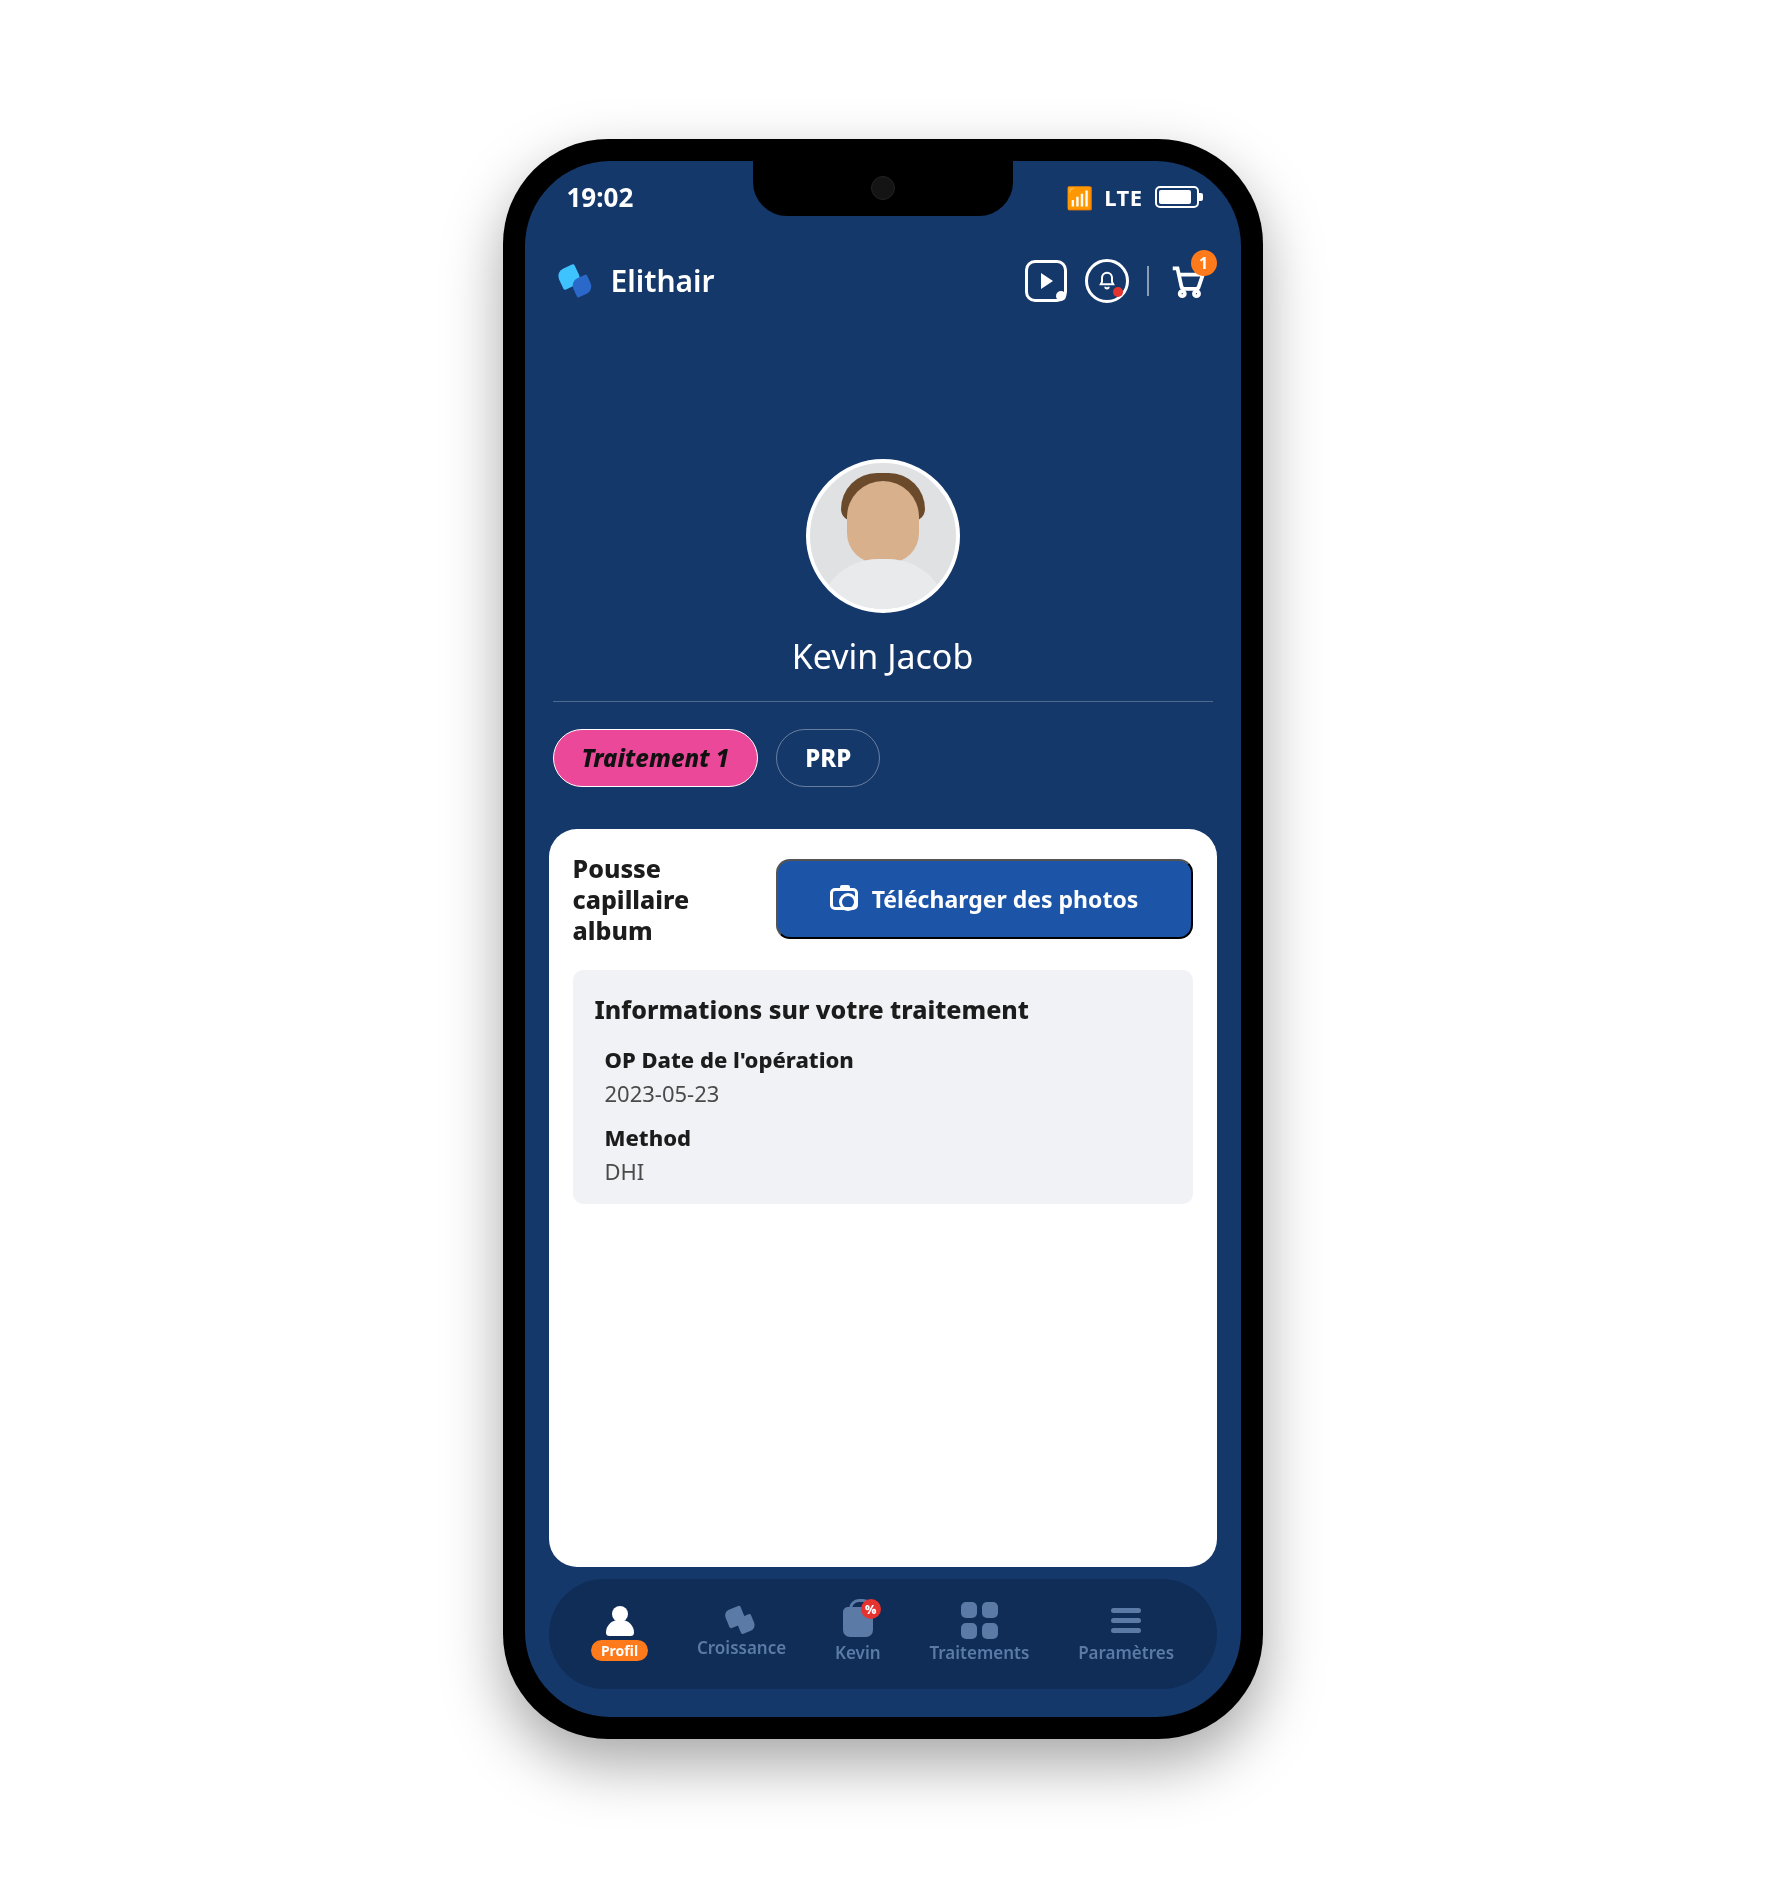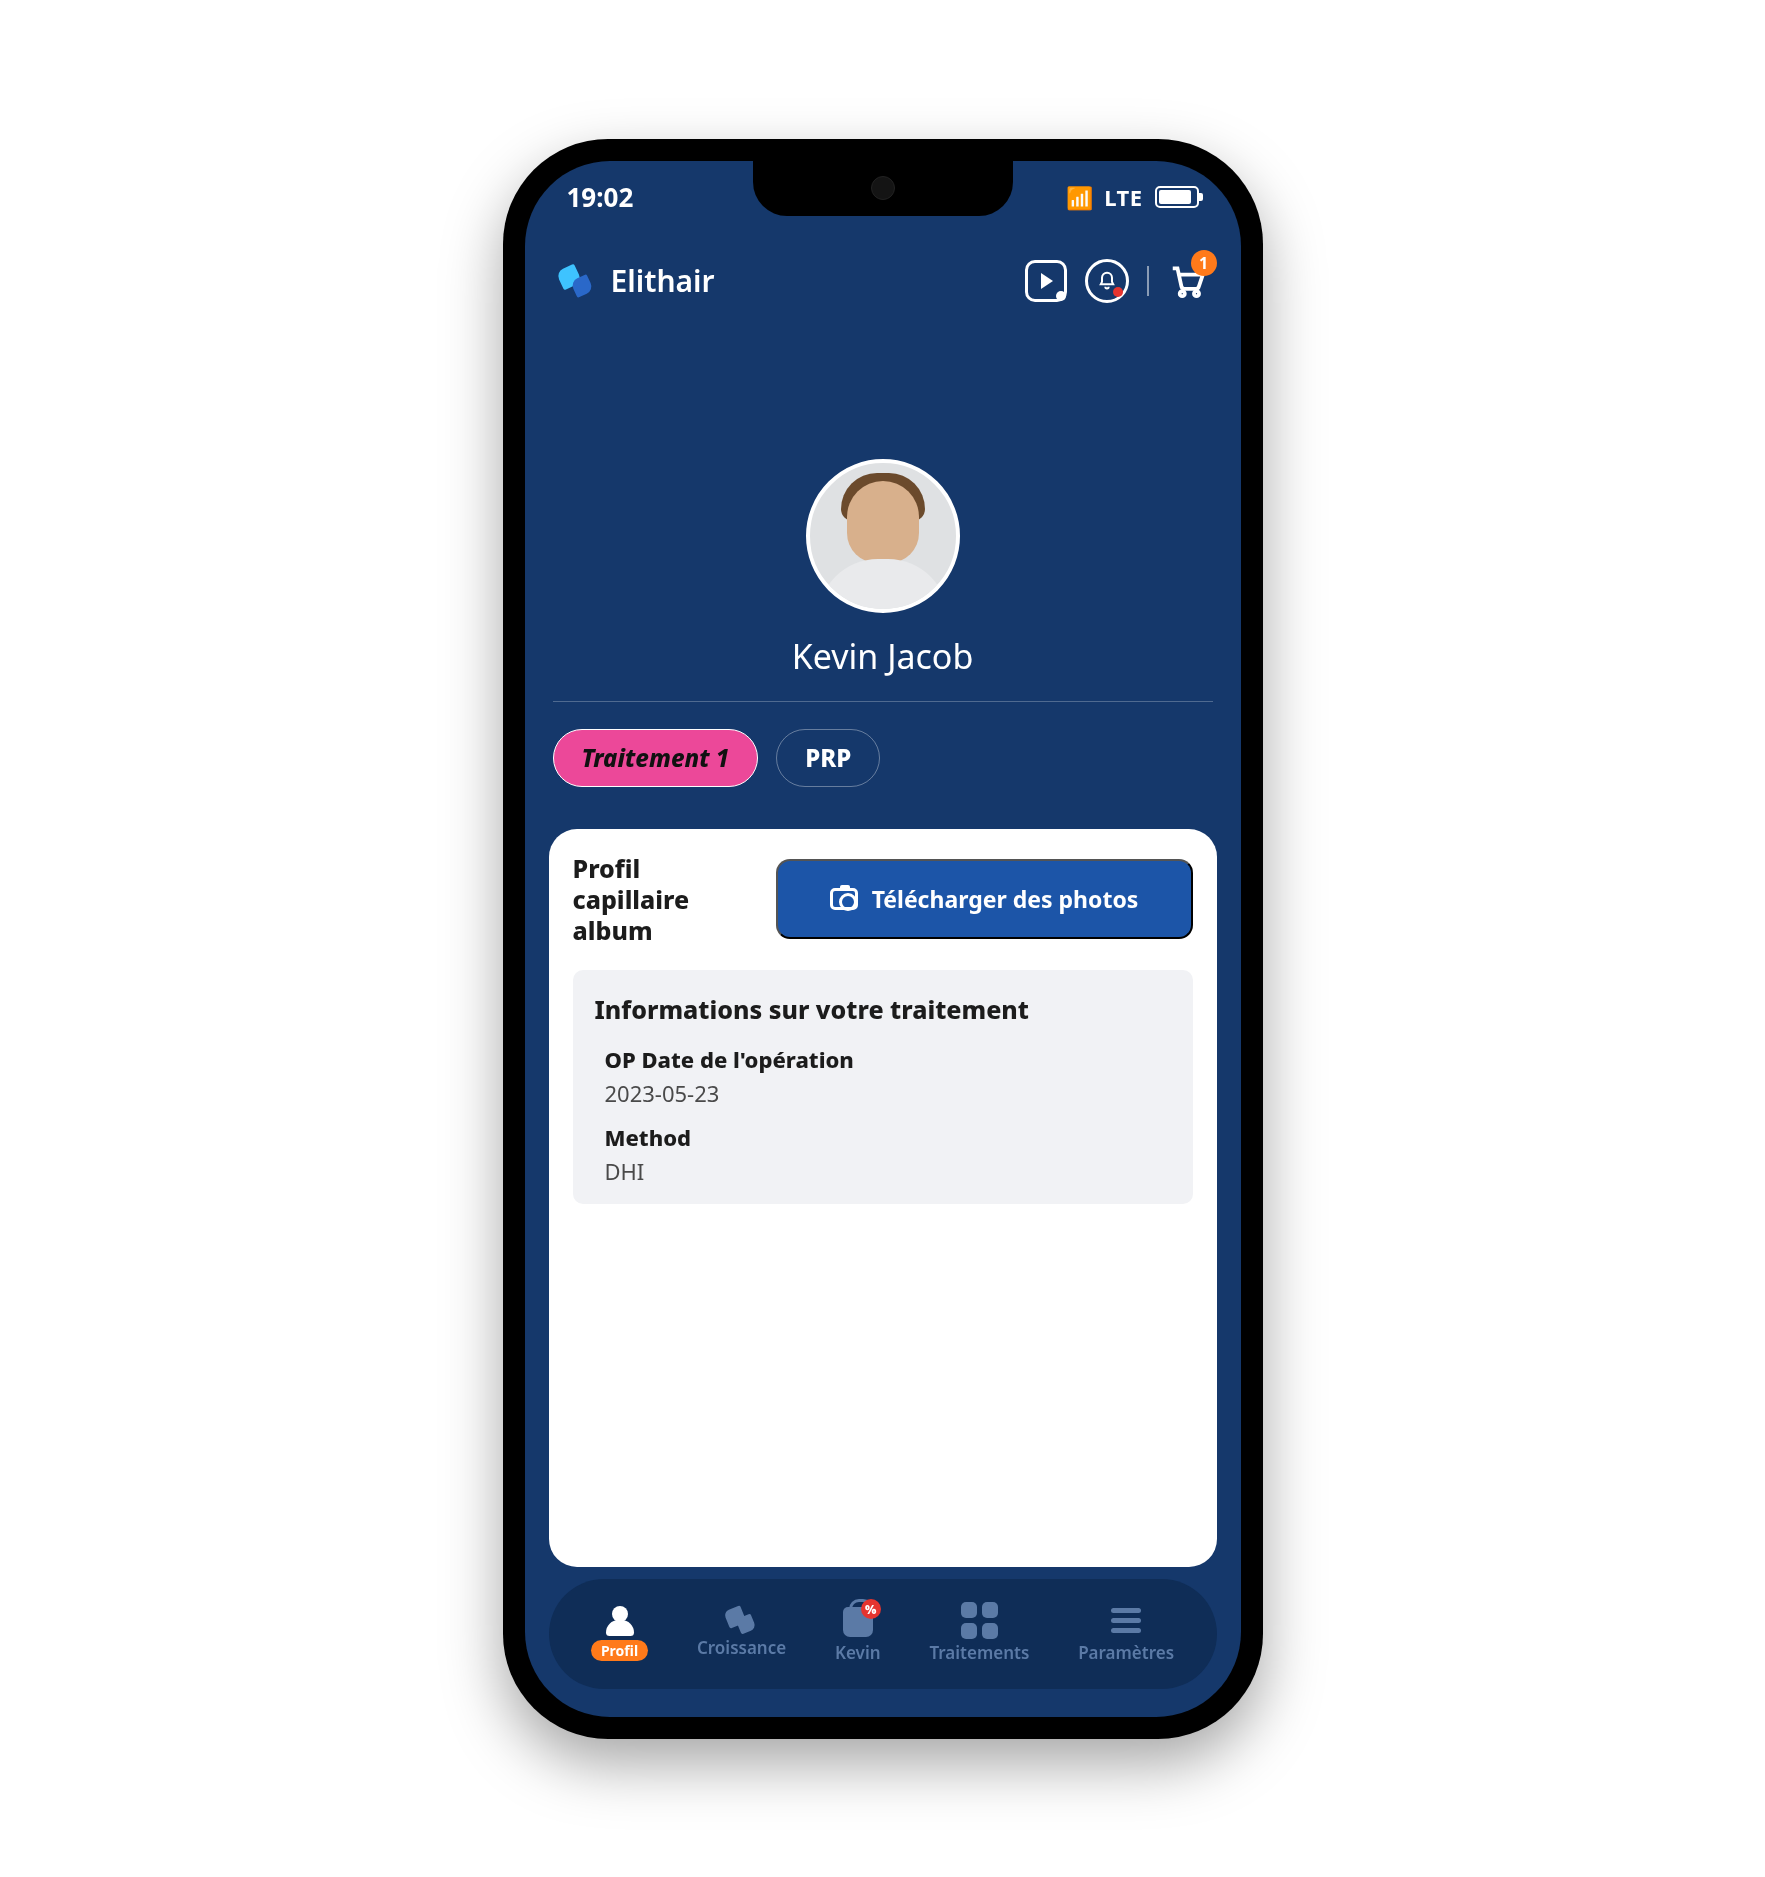--- a/index.html
+++ b/index.html
@@ -177,21 +177,21 @@
         <div class="username">Kevin Jacob</div>
         <div class="hr"></div>
 
         <div class="tabs">
           <button class="tab active">Traitement 1</button>
           <button class="tab">PRP</button>
         </div>
 
         <div class="card">
           <div class="card-row">
-            <div class="album-title">Profil capillaire album</div>
+            <div class="album-title">Pousse capillaire album</div>
             <button class="upload-btn">
               <span class="cam"></span>
               <span>Télécharger des photos</span>
             </button>
           </div>
 
           <div class="info">
             <h3>Informations sur votre traitement</h3>
             <dl>
               <dt>OP Date de l'opération</dt>

